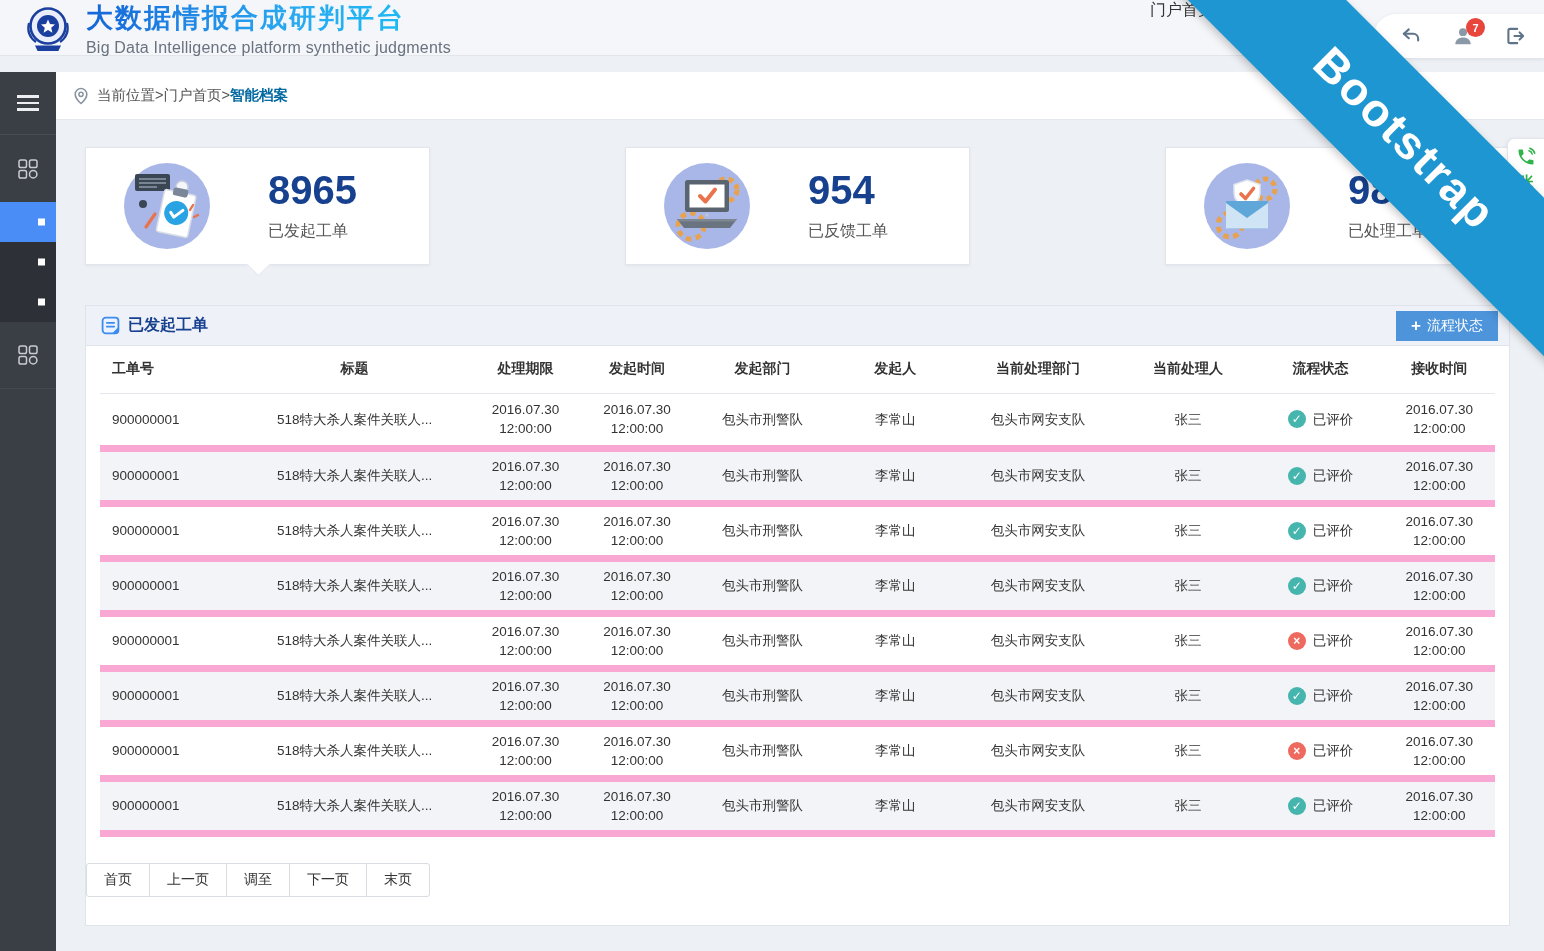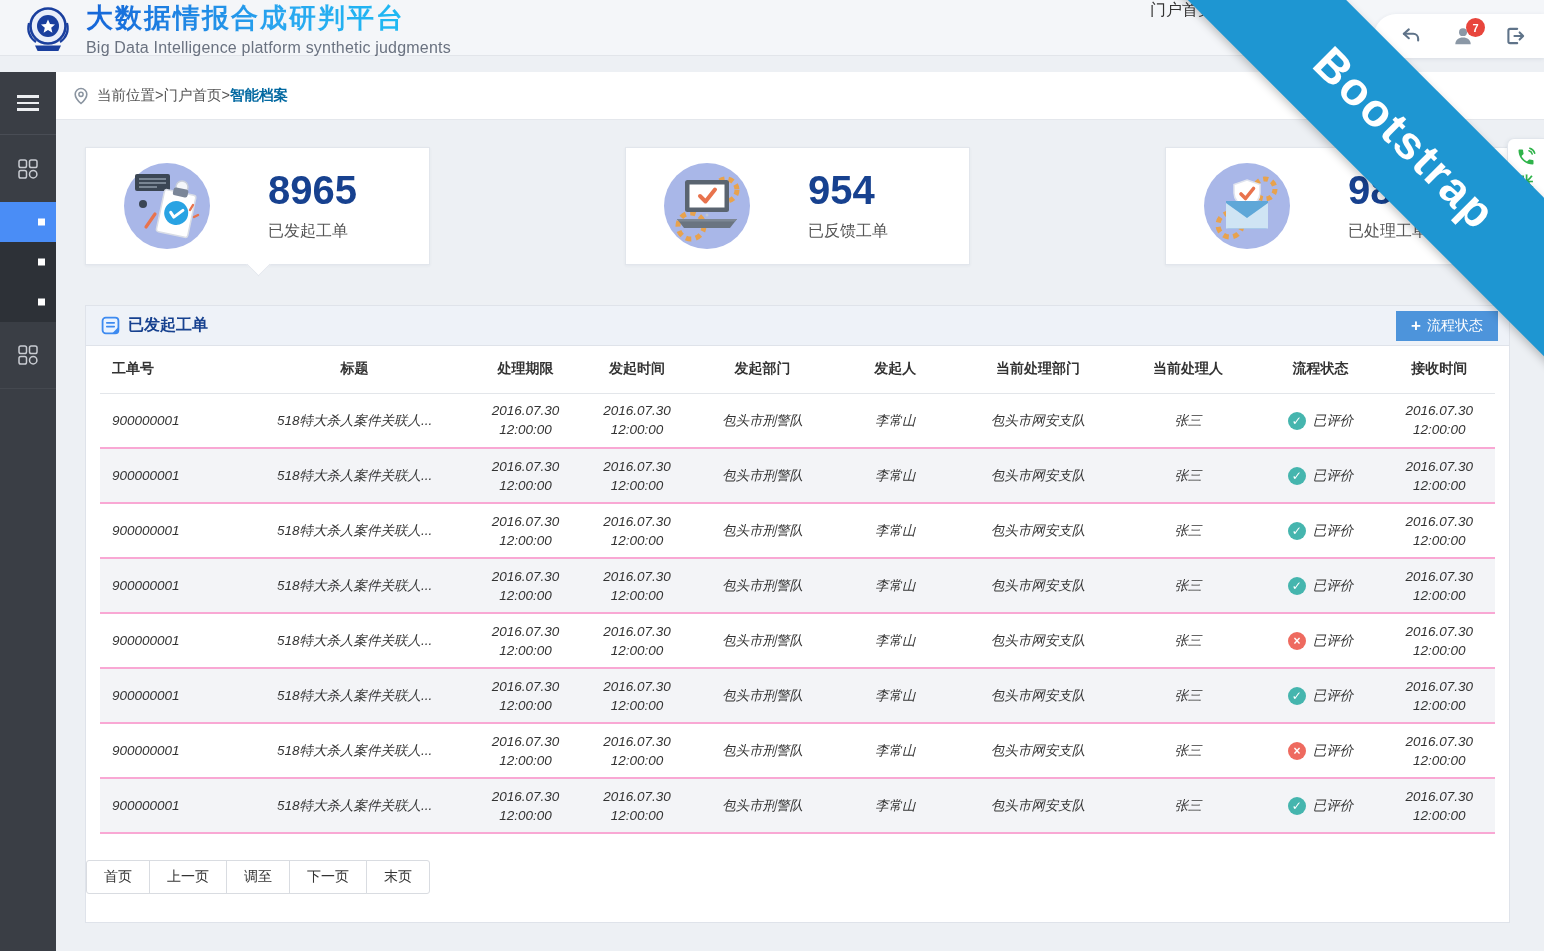--- a/index.html
+++ b/index.html
@@ -94,21 +94,21 @@
   }
   .add-btn .plus{ font-size:17px; font-weight:bold; line-height:1; }
   .table-wrap{ padding:0 14px; }
   table{ width:100%; border-collapse:collapse; font-size:13.5px; color:#333; table-layout:fixed; }
   thead th{
     height:47px; font-size:14px; font-weight:bold; text-align:center;
     border-bottom:1px solid #e3e6ea; background:#fff;
   }
   tbody td{ height:55px; text-align:center; white-space:pre-line; line-height:19px; }
   tbody tr:nth-child(even){ background:#f3f4f7; }
-  tbody tr{ border-bottom:2px solid #f9a8d4;font-style:italic; }
+  tbody tr{ border-bottom:7px solid #f9a8d4; }
   th.col-id, td.col-id{ text-align:left; padding-left:12px; }
   th.col-title, td.col-title{ text-align:center; }
   col.c1{width:10%} col.c2{width:16.5%} col.c3{width:8%} col.c4{width:8%}
   col.c5{width:10%} col.c6{width:9%} col.c7{width:11.5%} col.c8{width:10%}
   col.c9{width:9%} col.c10{width:8%}
   .status{ display:inline-flex; align-items:center; gap:7px; }
   .dot{
     width:18px; height:18px; border-radius:50%; color:#fff; font-size:12px;
     line-height:18px; text-align:center; font-weight:bold; flex:none;
   }

